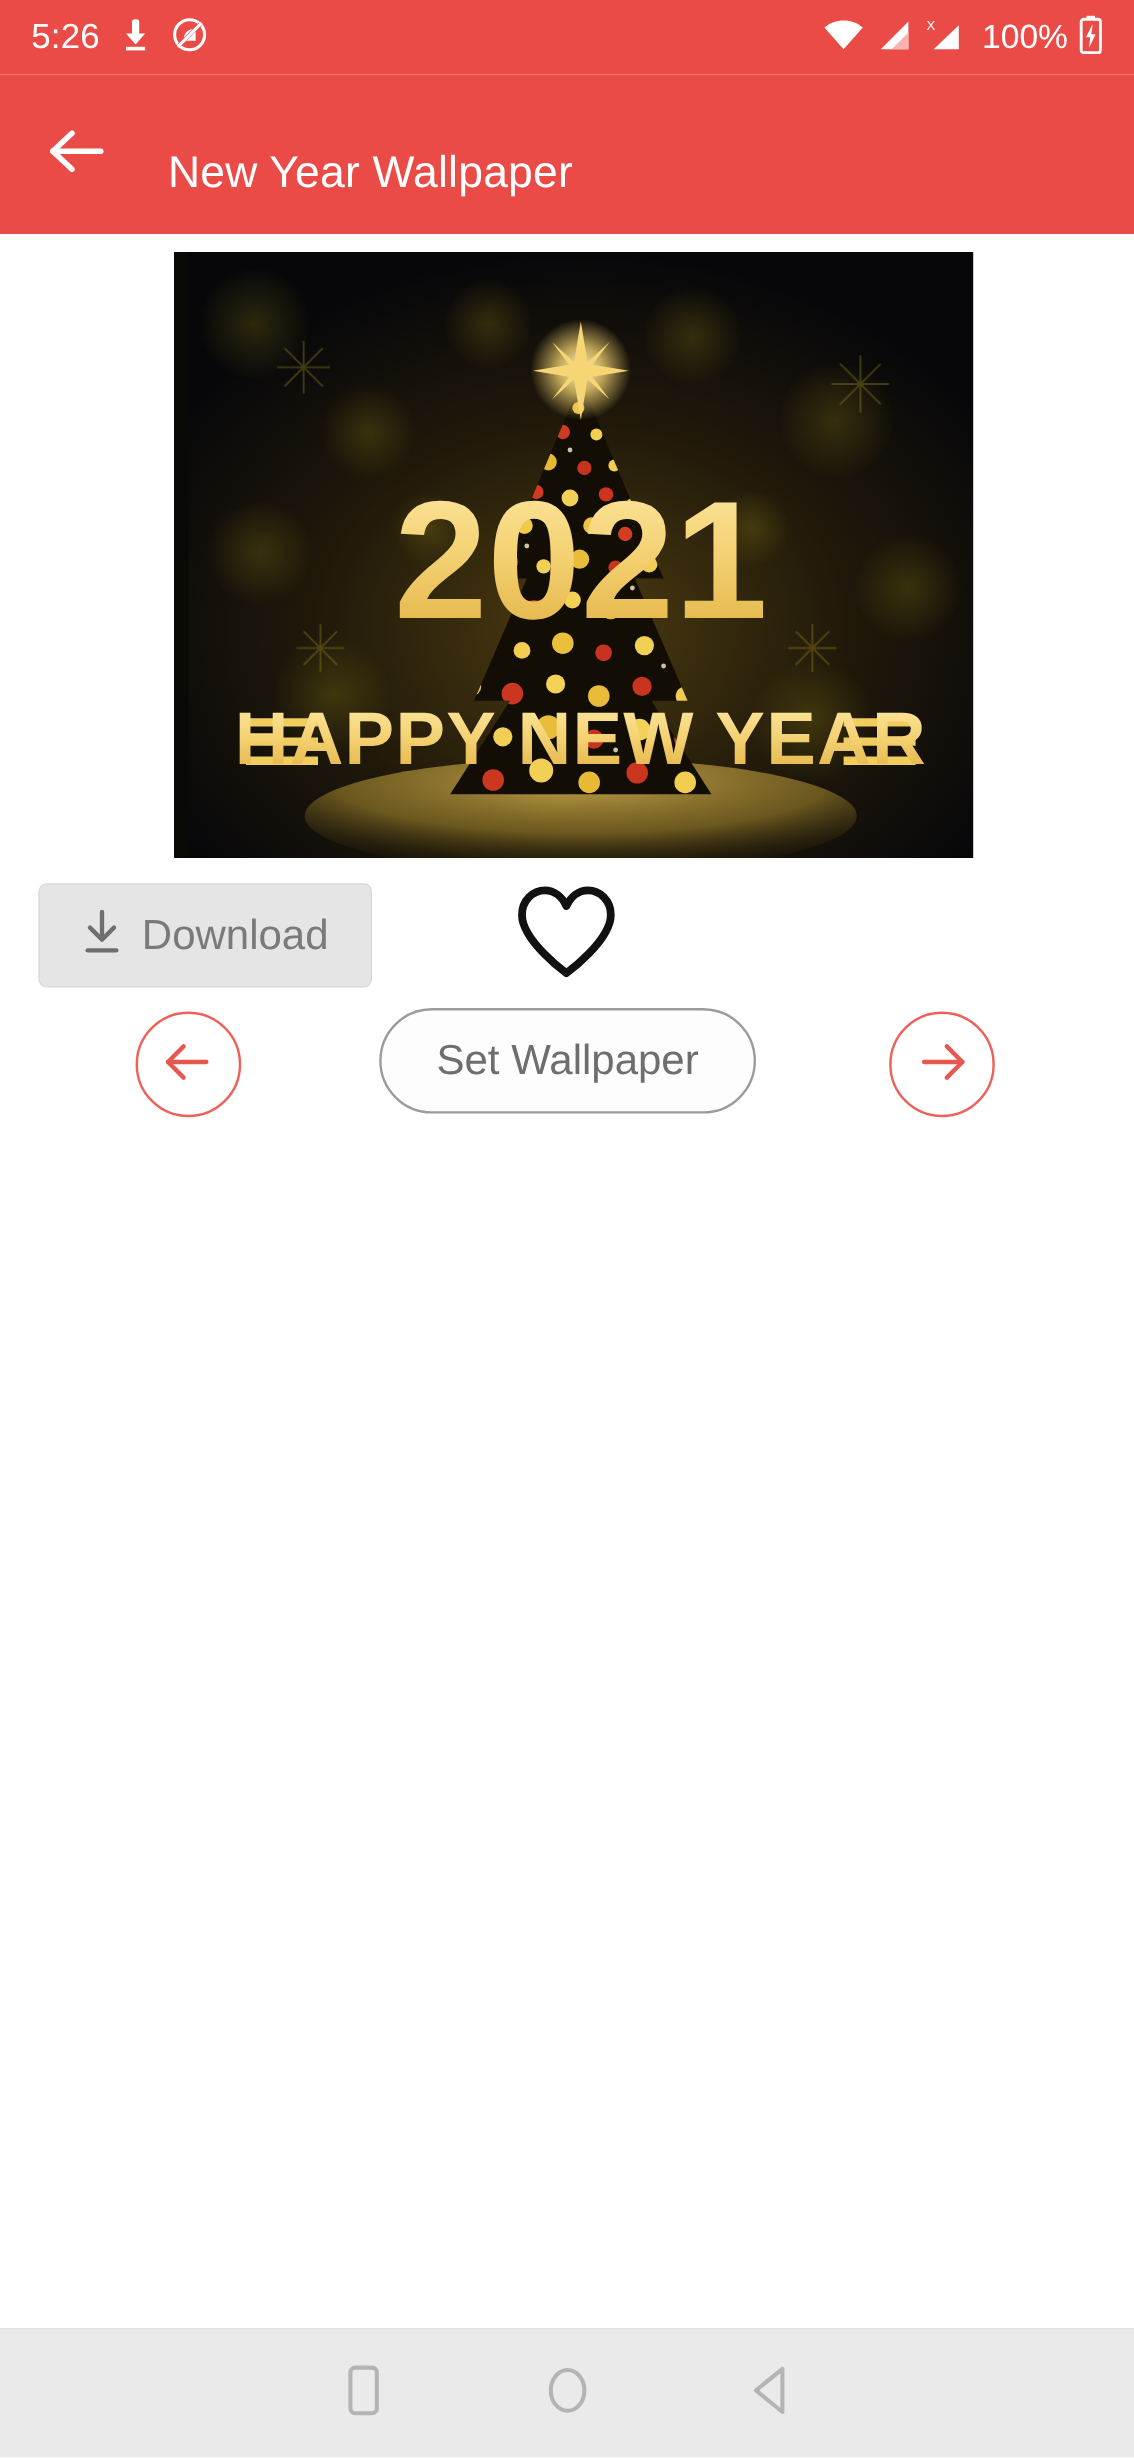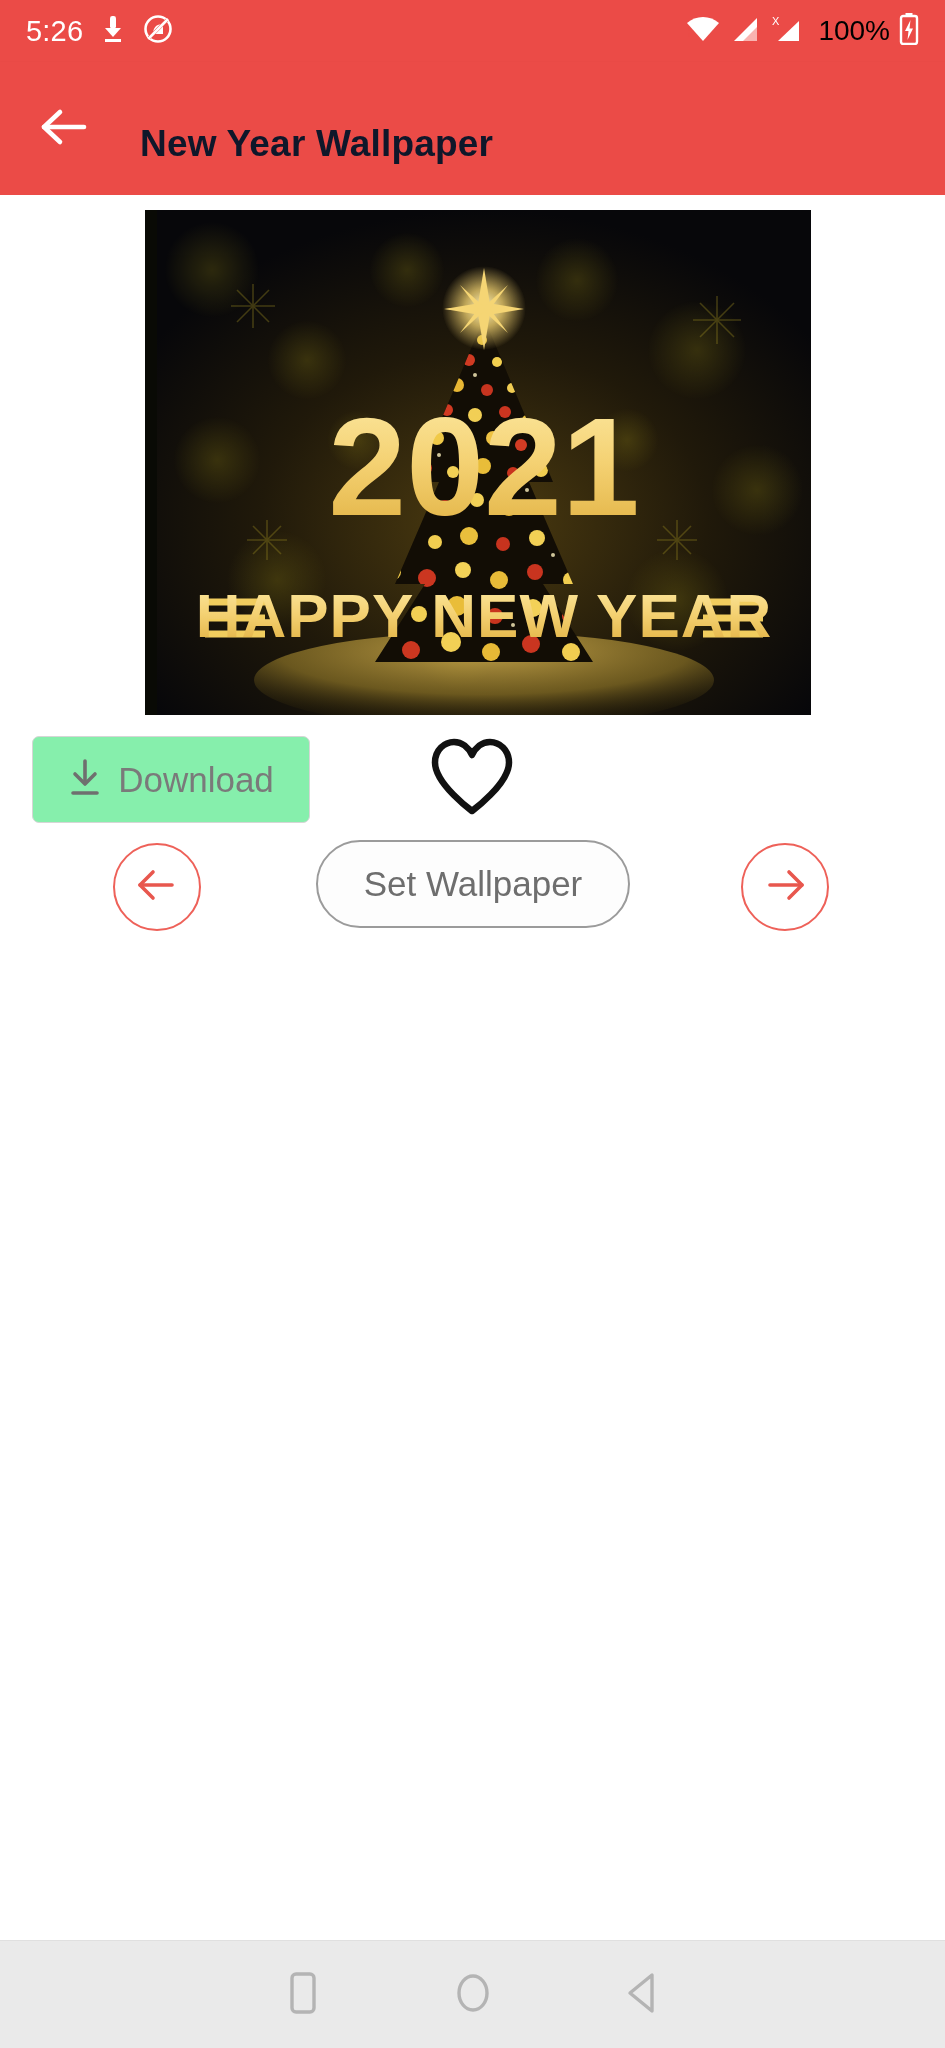--- a/index.html
+++ b/index.html
@@ -37,21 +37,21 @@
     display: flex;
     align-items: center;
     gap: 9px;
   }
   .status-clock {
     color: #ffffff;
     font-size: 29px;
     letter-spacing: 0.2px;
   }
   .status-pct {
-    color: #000000;
+    color: #ffffff;
     font-size: 28px;
     letter-spacing: 0px;
     margin-left: 6px;
   }
   .sicon { display: block; }
 
   
   .appbar {
     position: absolute;
     top: 62px; left: 0;
@@ -66,23 +66,23 @@
   .appbar-back {
     width: 64px;
     height: 64px;
     margin-left: 32px;
     display: flex;
     align-items: center;
     justify-content: center;
     cursor: pointer;
   }
   .appbar-title {
-    color: #0f172a;
+    color: #ffffff;
     font-size: 37px;
-    font-weight: bold;
+    font-weight: normal;
     margin-left: 44px;
     letter-spacing: 0.2px;
     white-space: nowrap;
     margin-top: 31px;
   }
 
   
   .content {
     position: absolute;
     top: 195px; left: 0;
@@ -114,21 +114,21 @@
     left: 0;
     top: 541px;
     width: 945px;
     height: 90px;
   }
   .btn-outline {
     position: absolute;
     box-sizing: border-box;
     border: 1px solid #d6d6d6;
     border-radius: 7px;
-    background: #86efac;
+    background: #e5e5e5;
     display: flex;
     align-items: center;
     justify-content: center;
     gap: 16px;
     cursor: pointer;
   }
   .btn-download {
     left: 32px;
     top: 0px;
     width: 278px;

